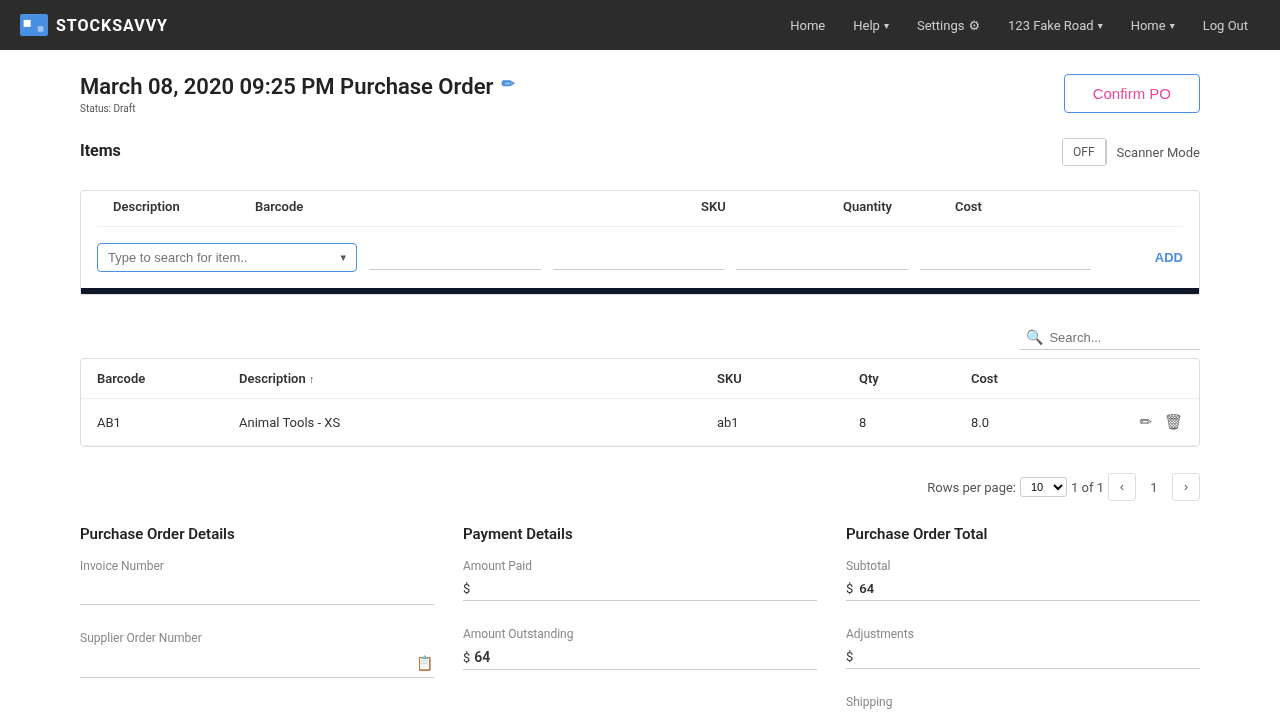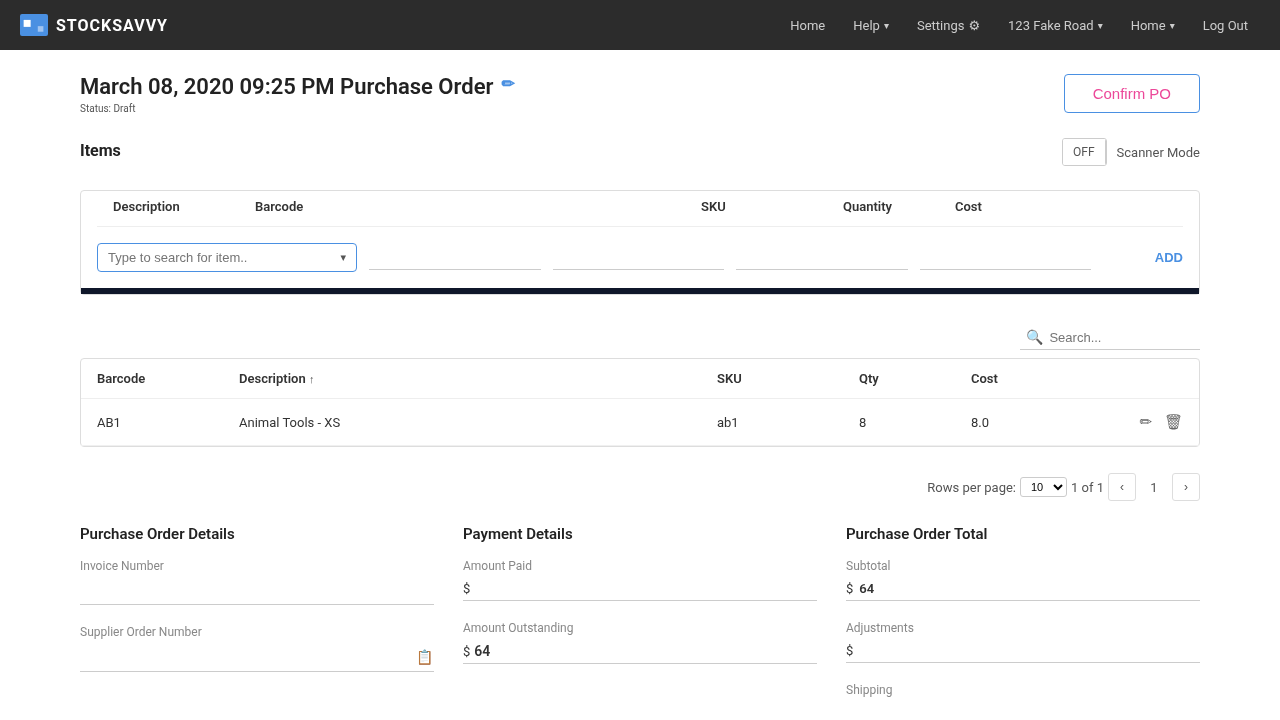--- a/index.html
+++ b/index.html
@@ -329,21 +329,21 @@
       gap: 29px;
       margin-top: 8px;
     }
     .details-section-title {
       font-size: 15px;
       font-weight: 600;
       color: #222;
       margin-bottom: 16px;
     }
     .field-group {
-      margin-bottom: 20px;
+      margin-bottom: 26px;
     }
     .field-label {
       font-size: 12px;
       color: #888;
       margin-bottom: 4px;
     }
     .field-input {
       width: 100%;
       border: none;
       border-bottom: 1px solid #ccc;

